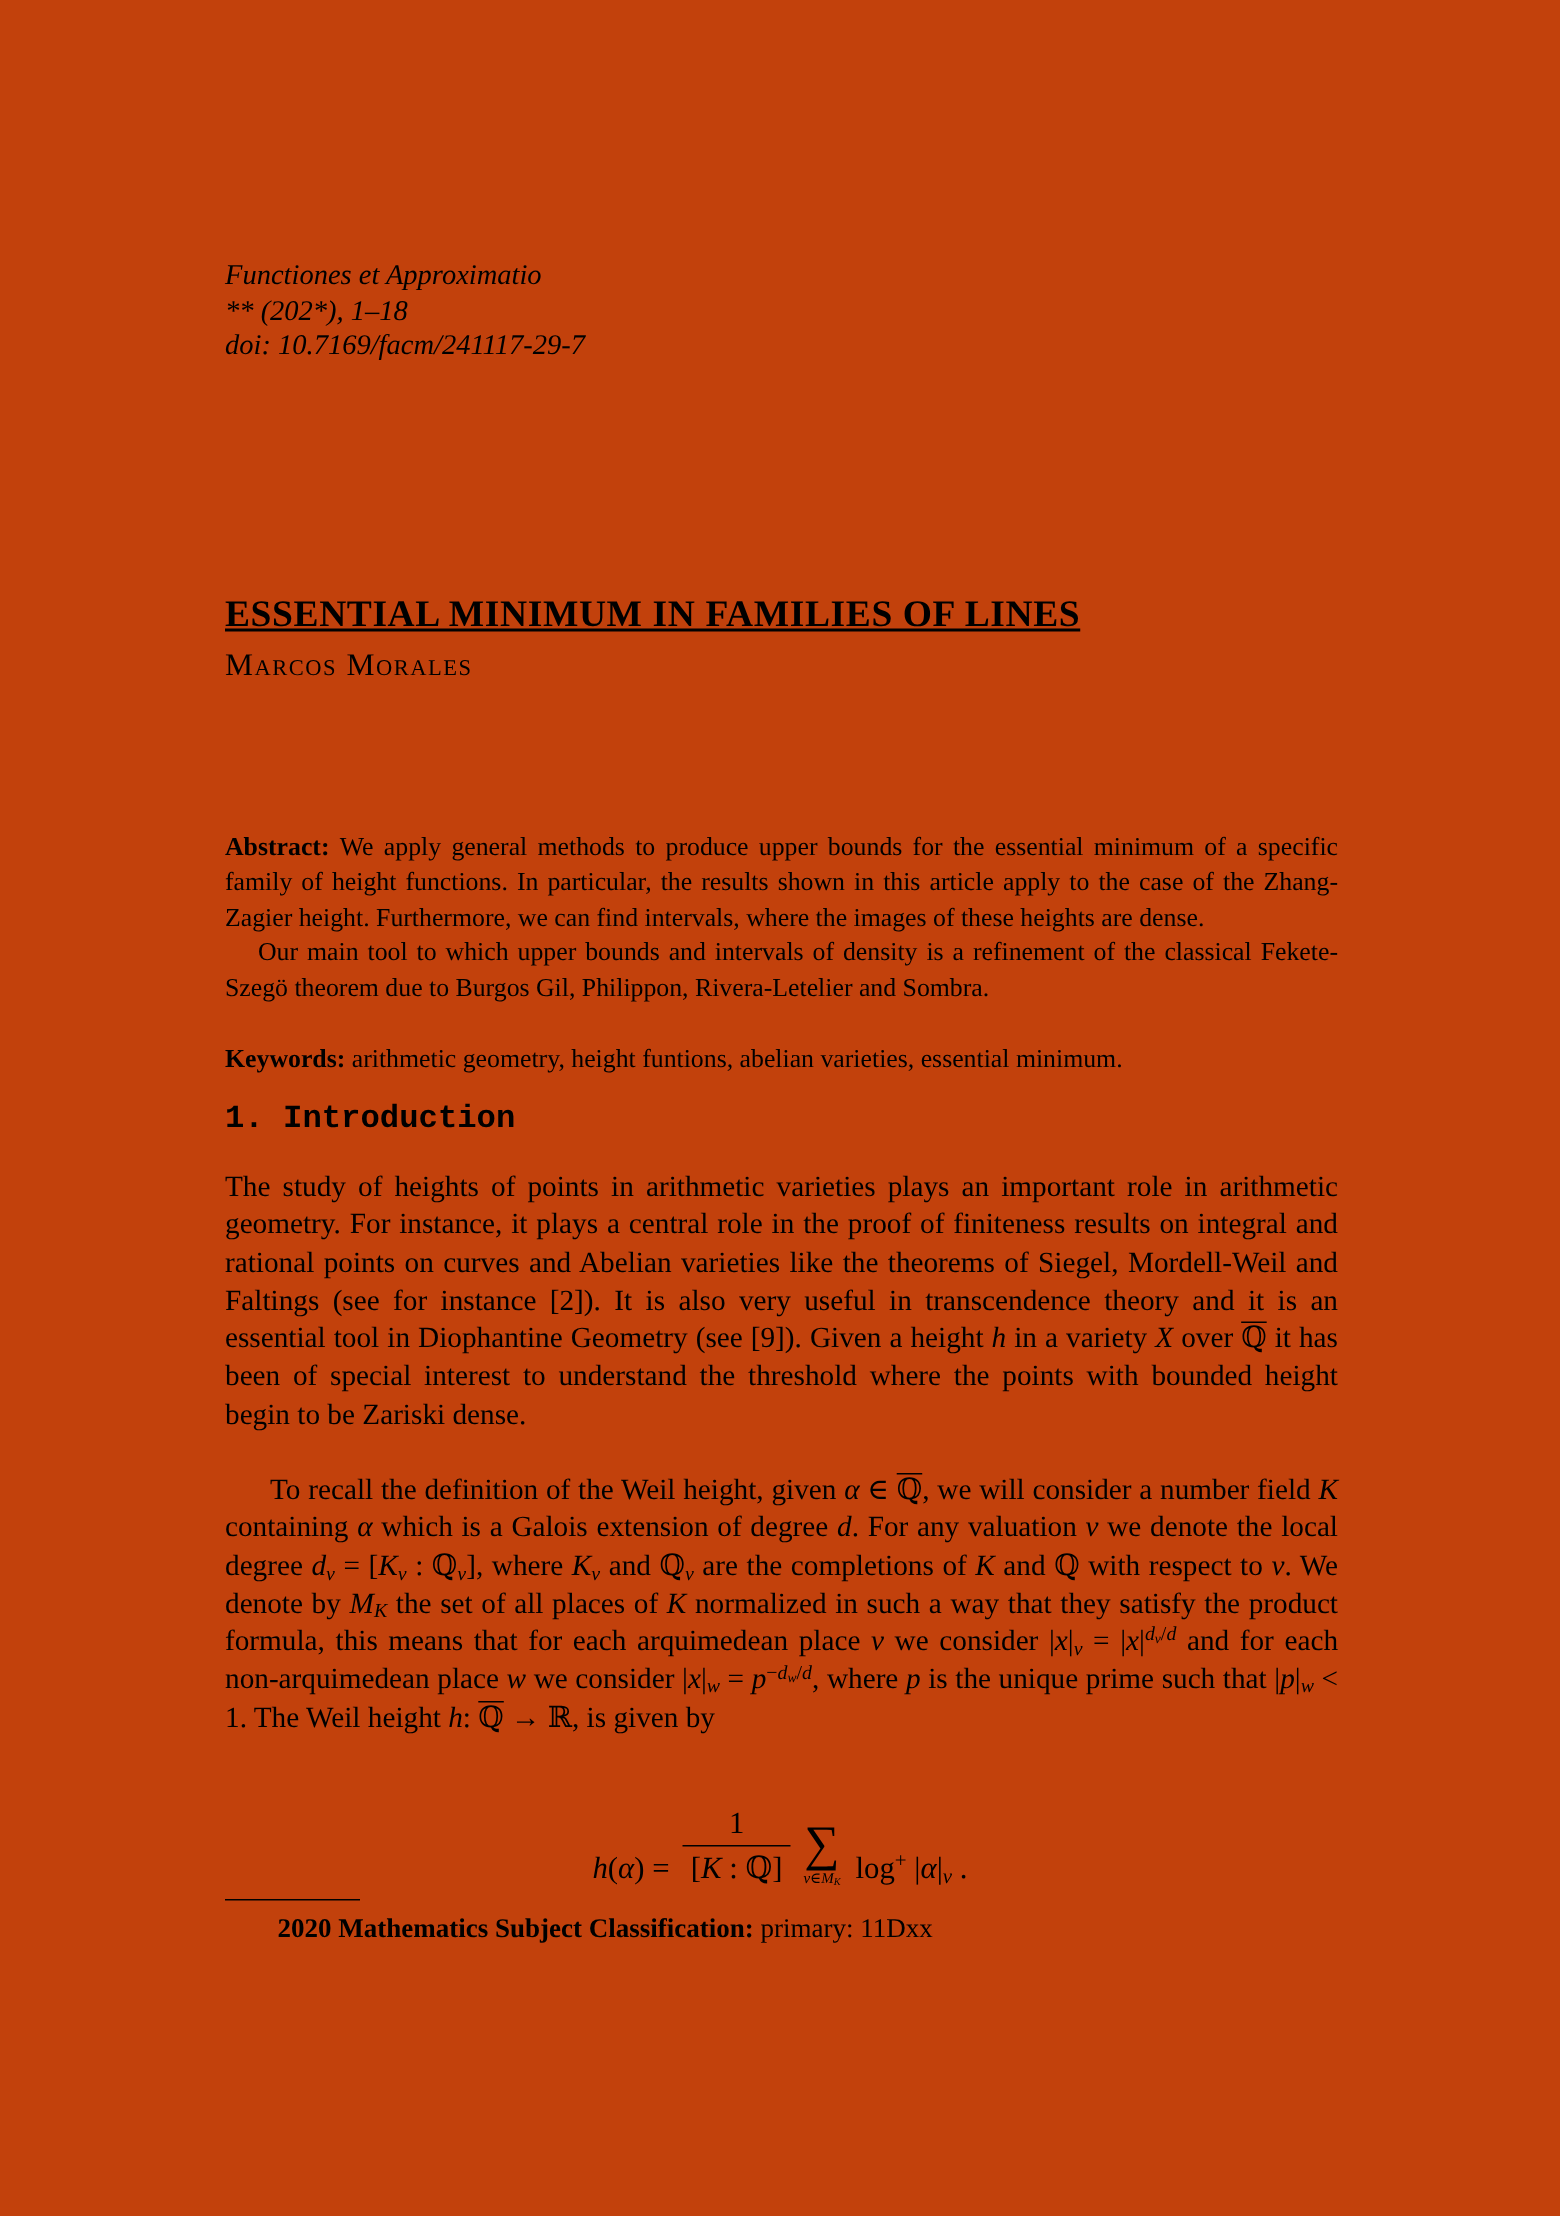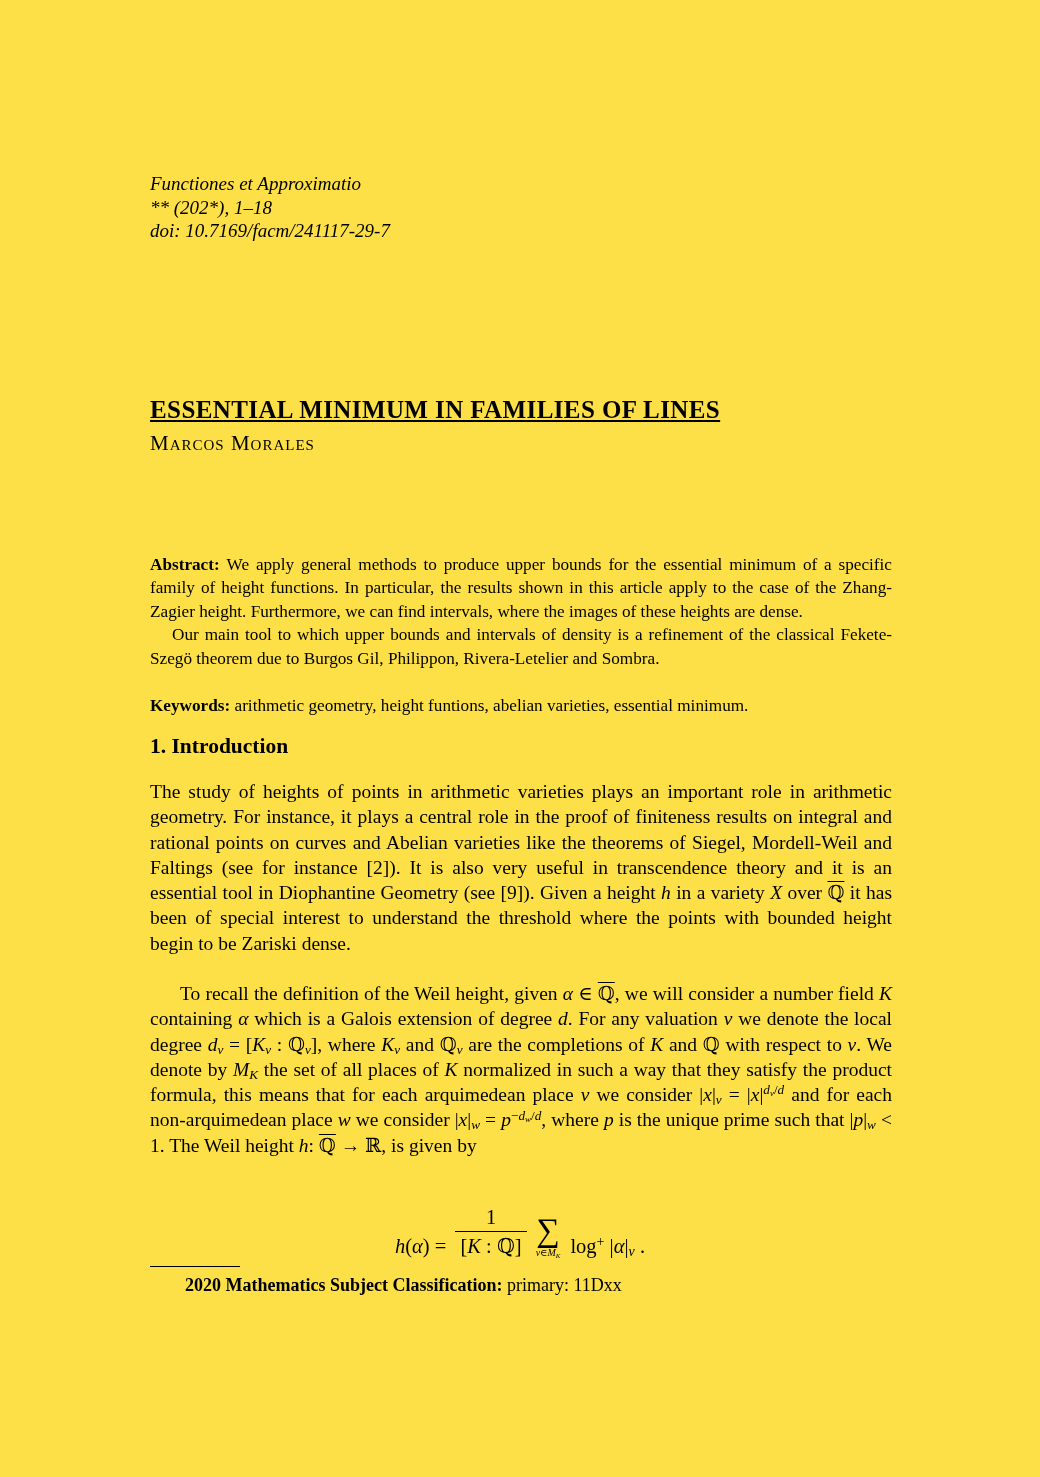--- a/index.html
+++ b/index.html
@@ -1,21 +1,21 @@
 <!DOCTYPE html>
 <html><head>
 <meta charset="utf-8">
 <style>
   * { margin: 0; padding: 0; box-sizing: border-box; }
   html, body { background: #ffffff; }
   .page {
     position: relative;
     width: 1040px;
     height: 1477px;
-    background: #fde047;
+    background: #c2410c;
     color: #000000;
     font-family: "Liberation Serif", "DejaVu Serif", serif;
     overflow: hidden;
   }
   .journal-header {
     position: absolute;
     left: 150px; top: 172px; width: 740px;
     font-style: italic;
     font-size: 19px;
     line-height: 23.5px;
@@ -42,20 +42,21 @@
     line-height: 23.4px;
     text-align: justify;
   }
   .abs-p2 { text-indent: 22px; }
   .abs-keywords { margin-top: 24px; }
   .section-heading {
     position: absolute;
     left: 150px; top: 734px; width: 740px;
     font-size: 21.5px;
     font-weight: bold;
+    font-family: Liberation Mono, monospace;
   }
   .body-p {
     position: absolute;
     left: 150px; width: 742px;
     font-size: 19.5px;
     line-height: 25.3px;
     text-align: justify;
   }
   .body-p1 { top: 779px; }
   .body-p2 { top: 981px; text-indent: 30px; }

